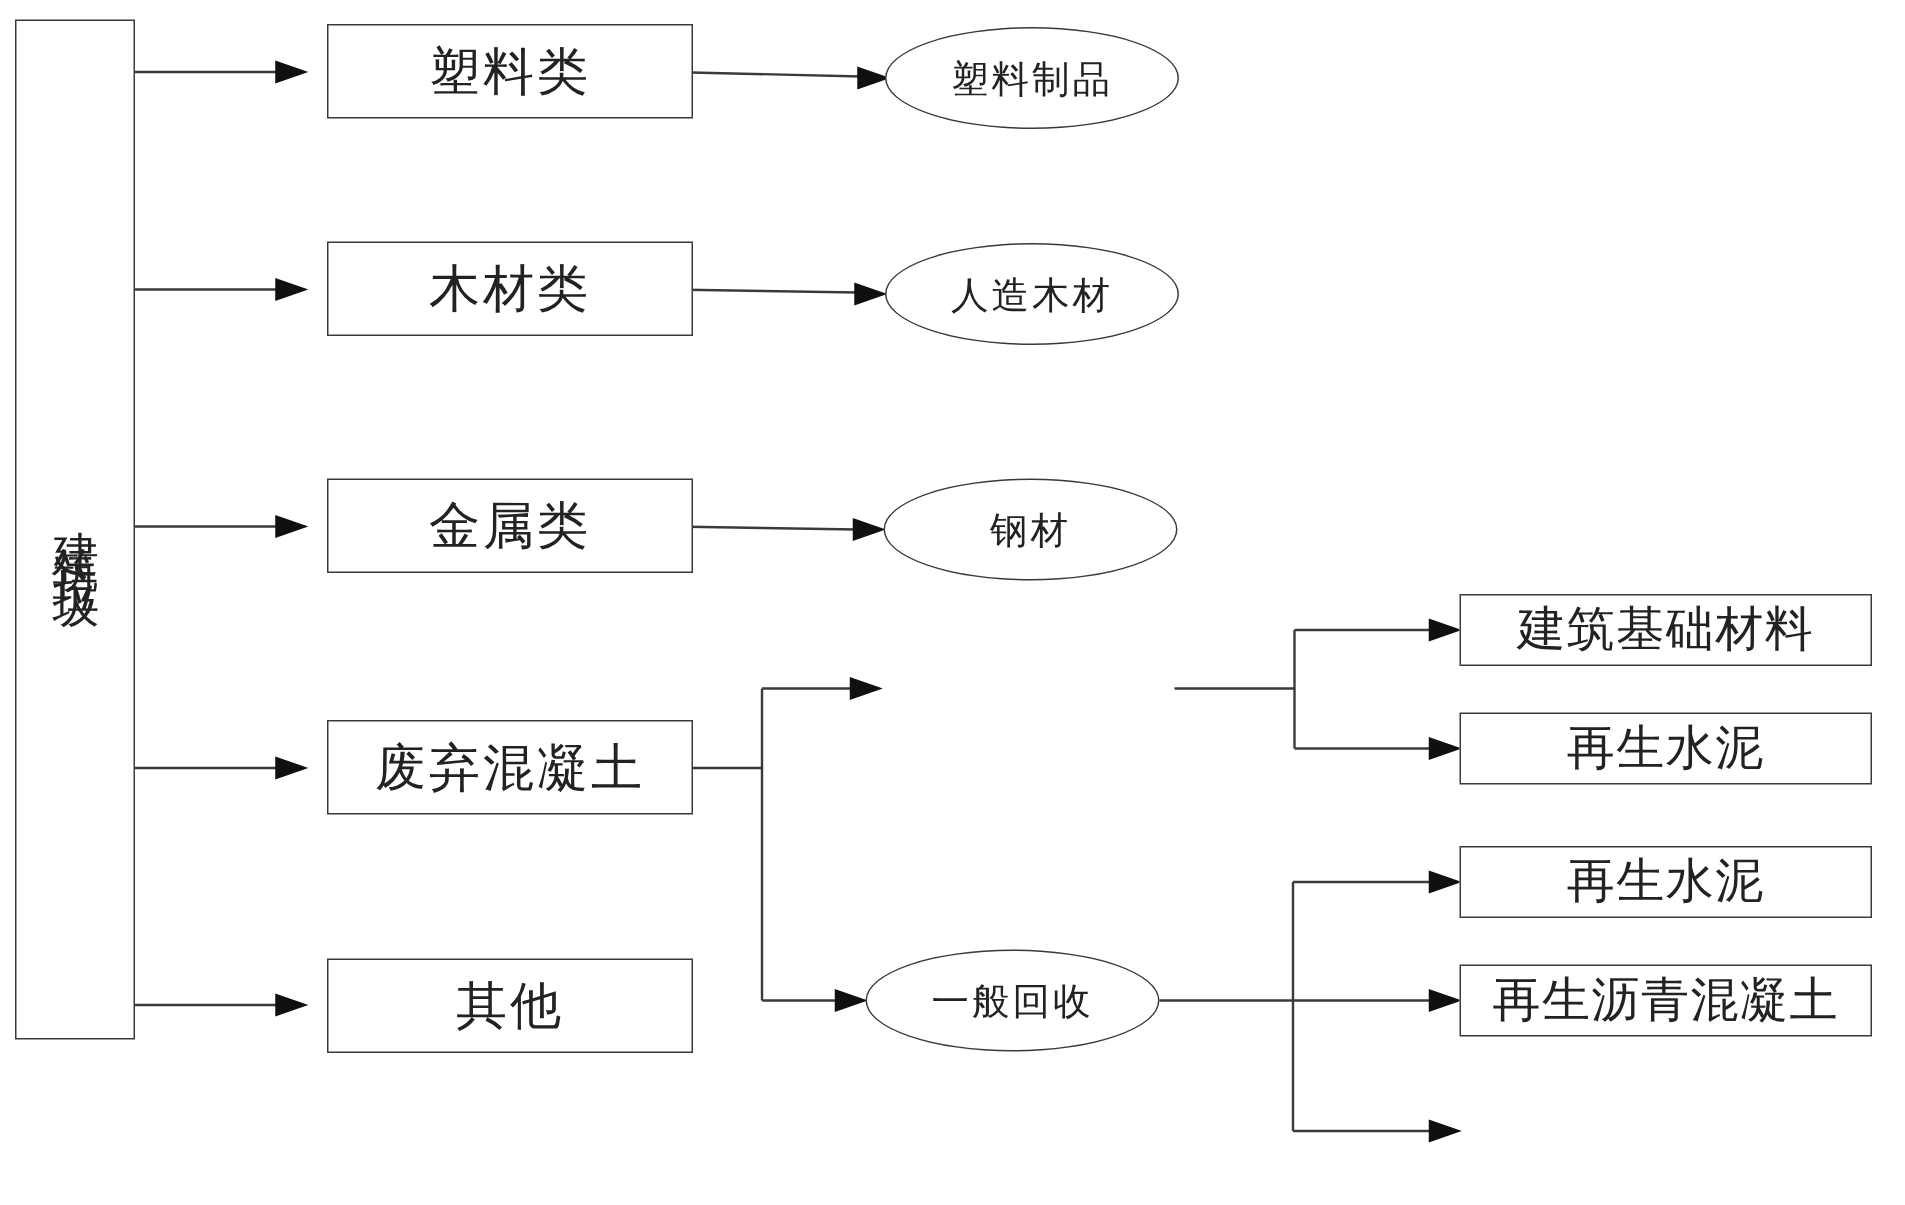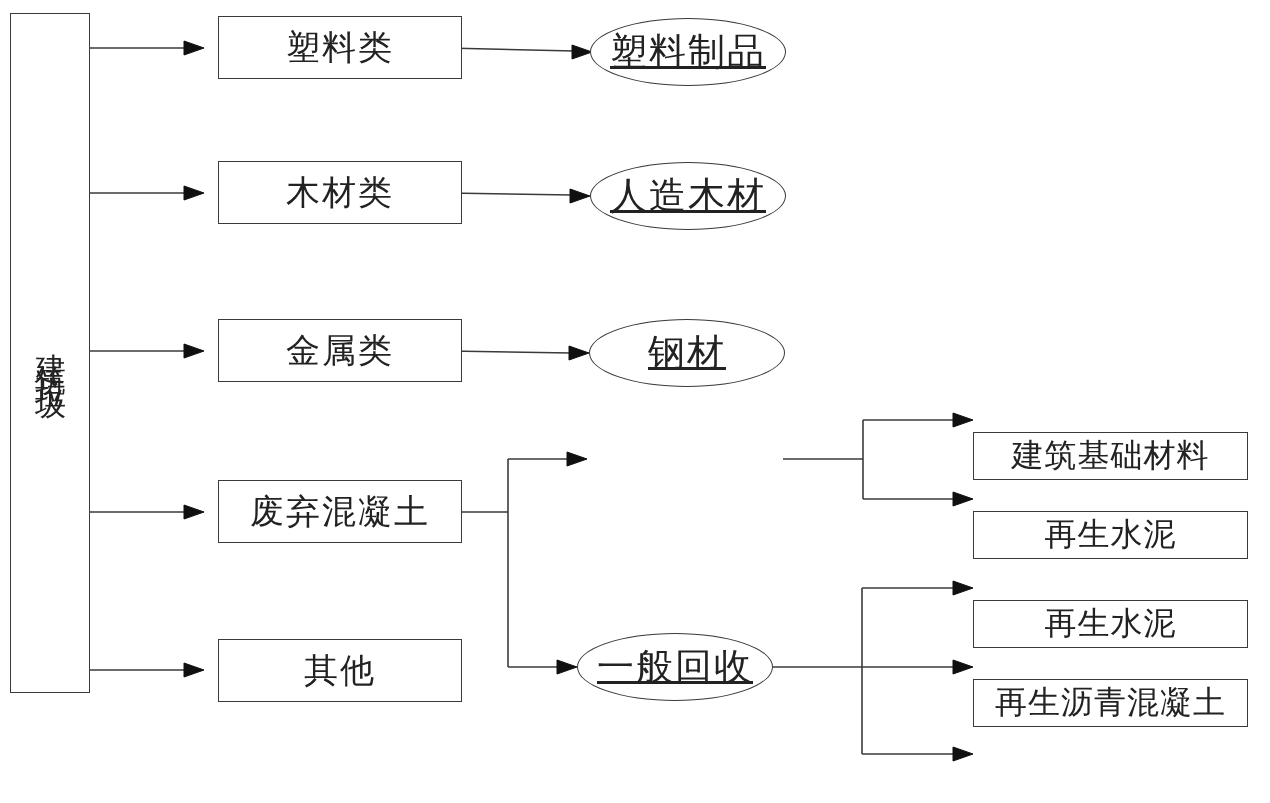--- a/index.html
+++ b/index.html
@@ -41,36 +41,34 @@
     white-space: nowrap;
   }
   .rect-node {
     font-size: 34px;
     letter-spacing: 2px;
   }
   .ellipse-node {
     width: 196px;
     height: 68px;
     border-radius: 50%;
-    font-size: 37px;
+    font-size: 25px;
     letter-spacing: 2px;
-    text-decoration: underline;
   }
   .cat-node {
     left: 218px;
     width: 244px;
     height: 63px;
   }
   .out-node {
     left: 973px;
     width: 275px;
     height: 48px;
     font-size: 32px;
     letter-spacing: 1px;
-    margin-top: 36px;
   }
   #root-node {
     left: 10px;
     top: 13px;
     width: 80px;
     height: 680px;
     font-size: 31px;
     writing-mode: vertical-rl;
     text-orientation: upright;
     letter-spacing: 12px;

